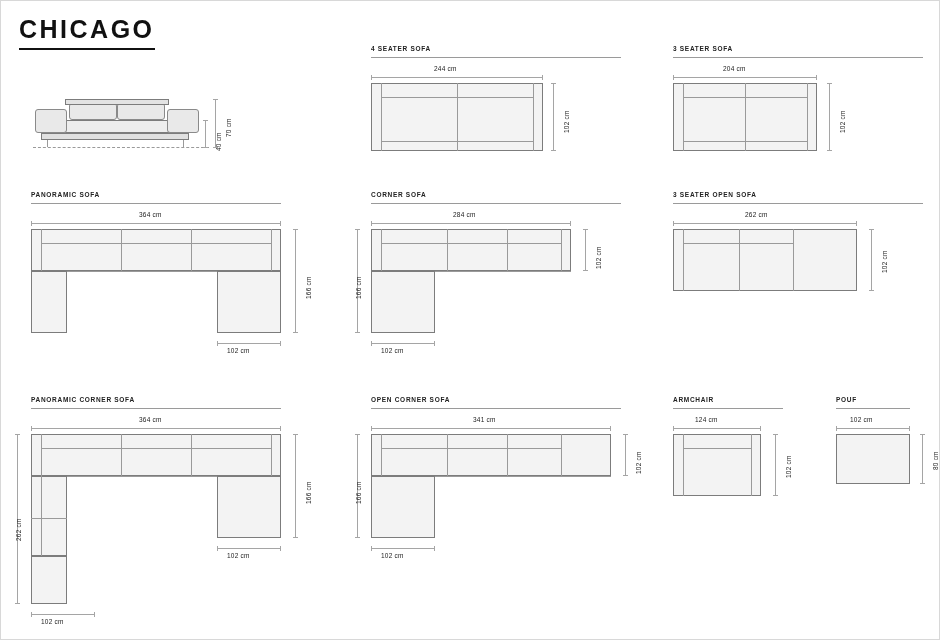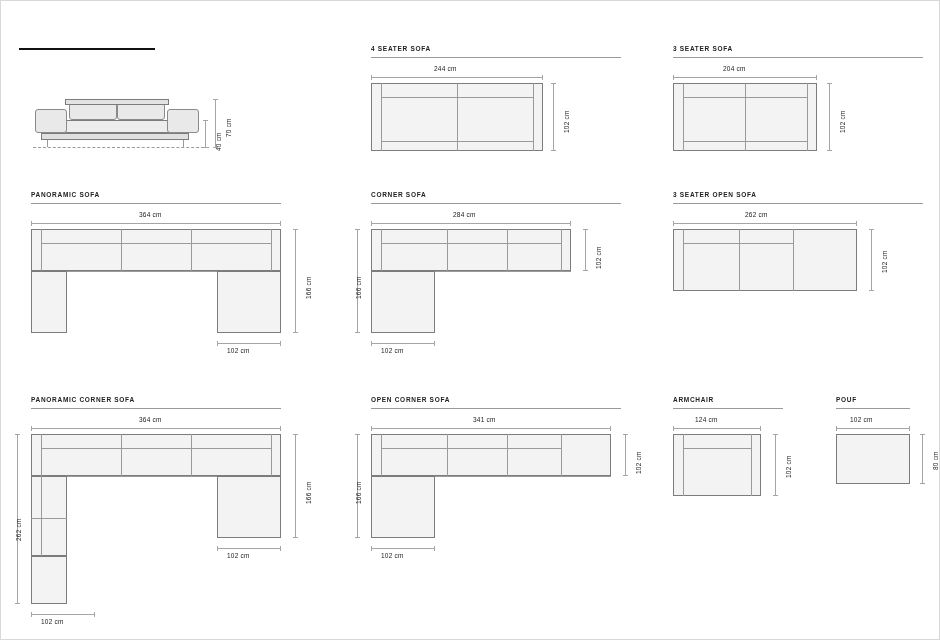--- a/index.html
+++ b/index.html
@@ -57,20 +57,21 @@
   
   .persp-body{position:absolute;background:#efefef;border:1px solid #7c7c7c;box-sizing:border-box;}
   .persp-soft{position:absolute;background:#e9e9e9;border:1px solid #8a8a8a;box-sizing:border-box;border-radius:3px;}
   .dashed{position:absolute;border-bottom:1px dashed #9a9a9a;}
 </style>
 </head>
 <body>
 
 <div class="sheet">
 
+  <div id="title">CHICAGO</div>
   <div id="title-rule"></div>
 
   <div class="cell" style="left:18px;top:88px;width:260px;height:80px;">
 
     <div class="persp-soft" style="left:50px;top:14px;width:48px;height:17px;"></div>
     <div class="persp-soft" style="left:98px;top:14px;width:48px;height:17px;"></div>
 
     <div class="persp-body" style="left:46px;top:10px;width:104px;height:6px;background:#e3e3e3;"></div>
 
     <div class="persp-body" style="left:20px;top:31px;width:150px;height:13px;background:#ededed;"></div>

